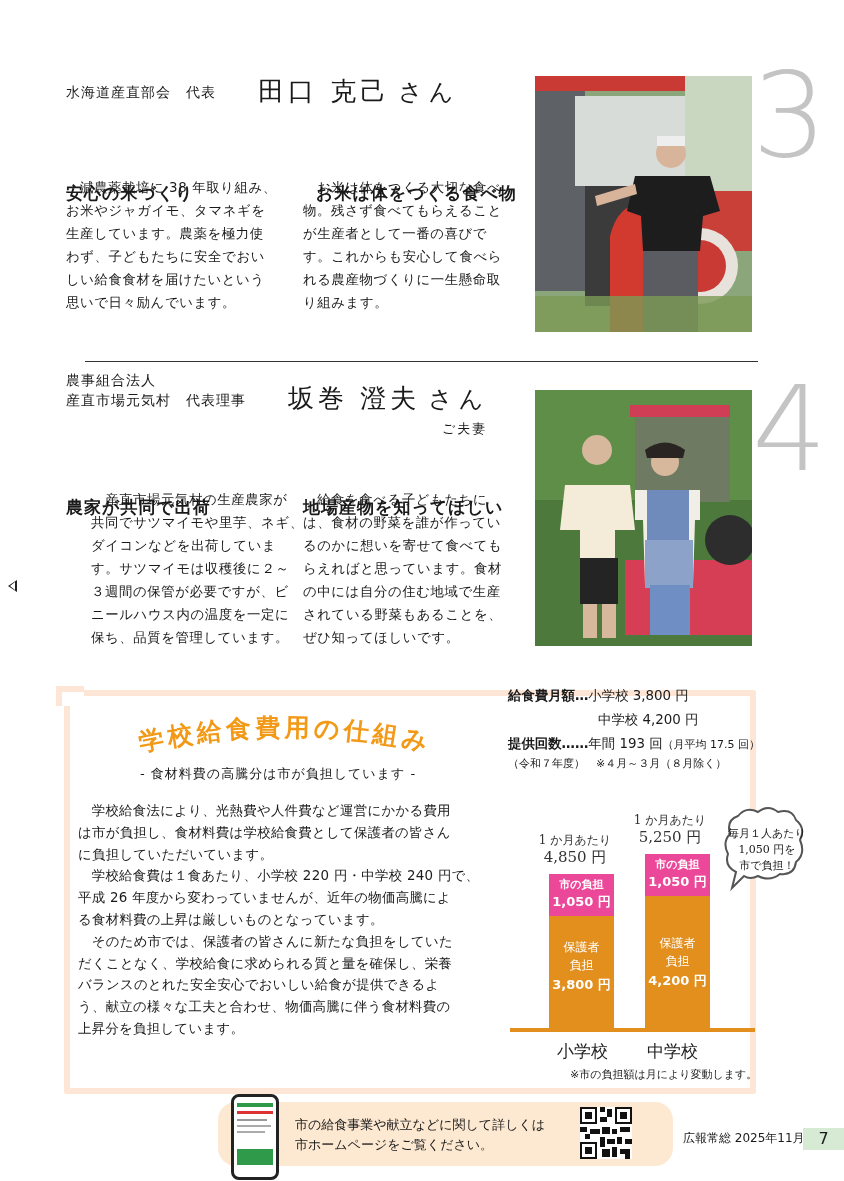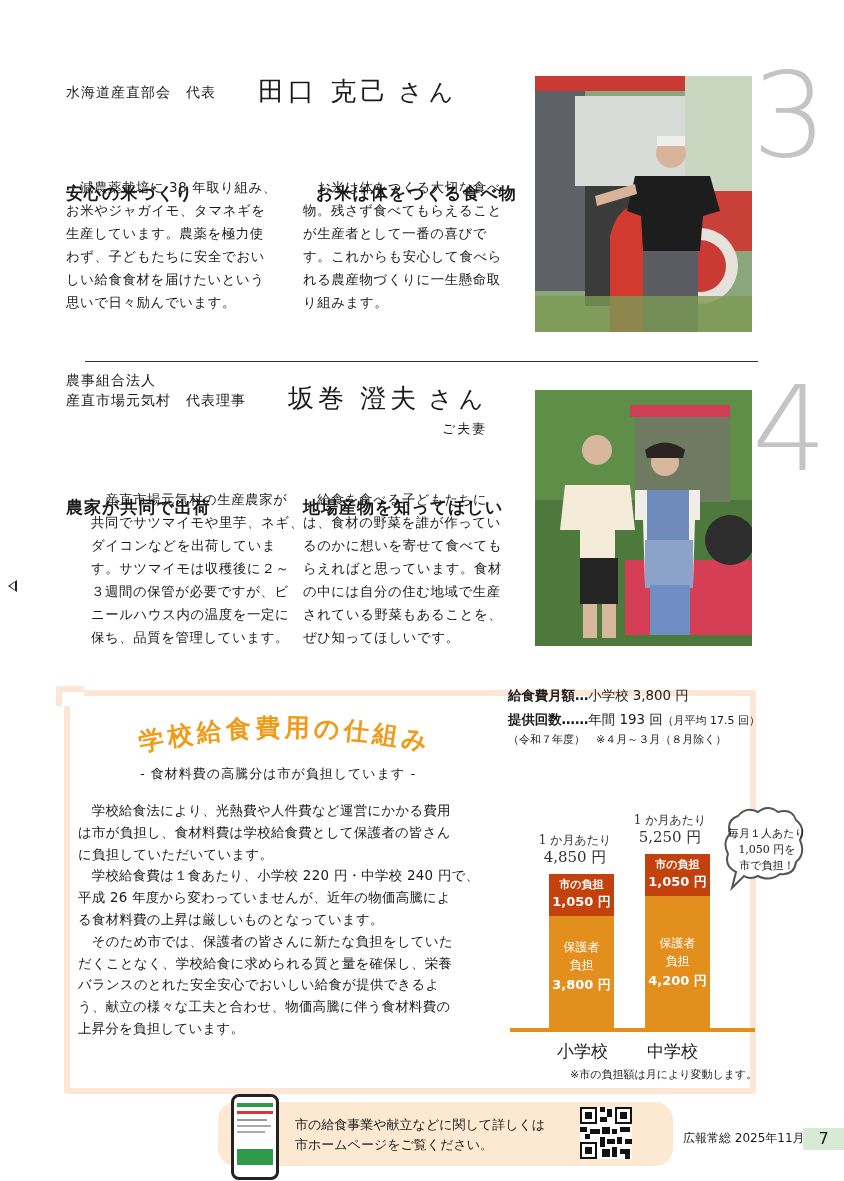--- a/index.html
+++ b/index.html
@@ -26,21 +26,21 @@
   .lead { position:absolute; left:140px; top:765px; font-size:13px; letter-spacing:1px; }
   .cost-body { position:absolute; left:78px; top:800px; width:425px; font-size:13.4px; line-height:21.8px; letter-spacing:0.3px; white-space:pre-line; }
 
   .facts { position:absolute; left:508px; top:684px; font-size:13.4px; line-height:24px; }
   .facts .small { font-size:11px; }
 
   
   .chart { position:absolute; left:505px; top:820px; width:290px; height:260px; }
   .bar-lbl { position:absolute; text-align:center; font-family:"DejaVu Serif","Liberation Serif",serif; color:#333; }
   .seg { position:absolute; color:#fff; text-align:center; font-weight:bold; }
-  .seg-city { background:#c2410c; }
+  .seg-city { background:#ec4899; }
   .seg-parent { background:#e28f1e; }
   .baseline { position:absolute; height:4px; background:#e28f1e; }
   .school { position:absolute; font-size:17px; color:#222; }
   .note { position:absolute; font-size:11px; color:#222; }
 
   
   .banner { position:absolute; left:218px; top:1102px; width:455px; height:64px; background:#fde9d2; border-radius:18px; }
   .banner-txt { position:absolute; left:295px; top:1115px; font-size:13px; line-height:20px; white-space:pre-line; }
   .phone { position:absolute; left:231px; top:1094px; width:42px; height:80px; border:3px solid #222; border-radius:8px; background:#fff; }
   .qr { position:absolute; left:580px; top:1107px; width:52px; height:52px; background:#fff; }
@@ -169,20 +169,21 @@
 　そのため市では、保護者の皆さんに新たな負担をしていた
 だくことなく、学校給食に求められる質と量を確保し、栄養
 バランスのとれた安全安心でおいしい給食が提供できるよ
 う、献立の様々な工夫と合わせ、物価高騰に伴う食材料費の
 上昇分を負担しています。</div>
 
 <div class="facts">
   <div>
     <span style="font-weight:bold;">給食費月額…</span><span>小学校 3,800 円</span>
   </div>
+  <div style="padding-left:90px;">中学校 4,200 円</div>
   <div>
     <span style="font-weight:bold;">提供回数……</span><span>年間 193 回</span><span class="small">（月平均 17.5 回）</span>
   </div>
   <div class="small" style="line-height:14px;">
     <span>（令和７年度）</span>　<span>※４月～３月（８月除く）</span>
   </div>
 </div>
 
 <div class="chart">
 

